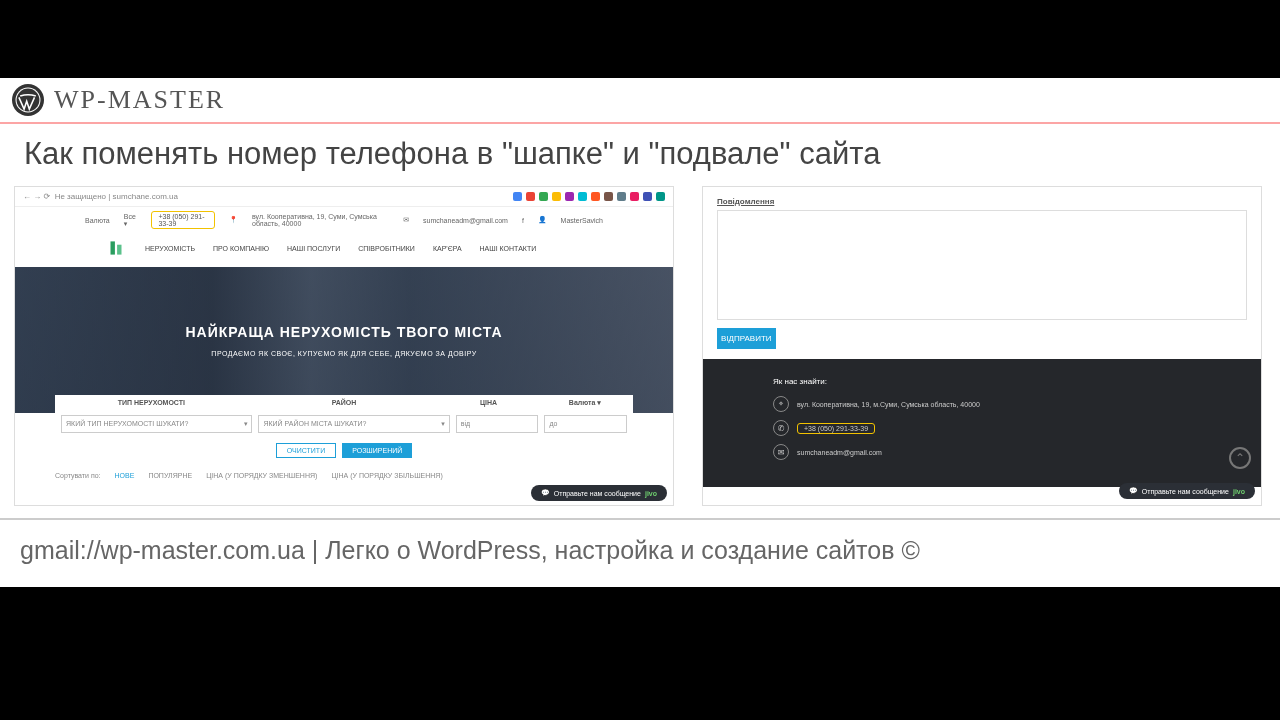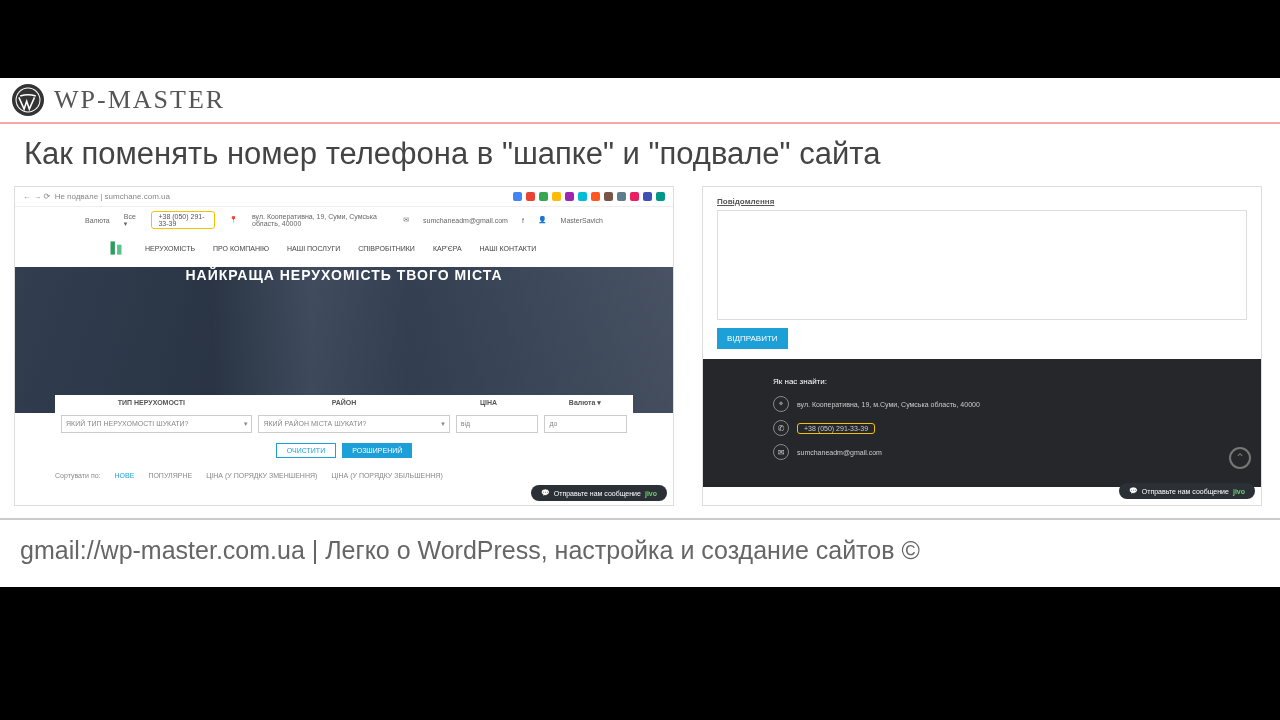--- a/index.html
+++ b/index.html
@@ -14,21 +14,21 @@
   .title-row h1 { font-size: 31px; color: #444; font-weight: 400; }
   .screens-row { display: flex; gap: 28px; padding: 0 14px 10px 14px; position: relative; }
   .left-shot { width: 660px; height: 320px; border: 1px solid #ddd; position: relative; background: #fff; overflow: hidden; }
   .chrome-bar { height: 20px; border-bottom: 1px solid #eee; display: flex; align-items: center; padding: 0 8px; font-size: 8px; color: #888; }
   .chrome-icons { margin-left: auto; display: flex; gap: 4px; }
   .chrome-icons span { width: 9px; height: 9px; border-radius: 2px; }
   .topstrip { display: flex; align-items: center; gap: 14px; padding: 4px 70px; font-size: 7px; color: #666; }
   .phone-pill { border: 1.5px solid #f2c200; border-radius: 3px; padding: 1px 6px; color: #555; font-size: 7px; }
   .nav-row { display: flex; align-items: center; gap: 18px; padding: 4px 70px 8px 90px; font-size: 7px; color: #444; }
   .site-logo { width: 22px; height: 22px; }
-  .hero { height: 146px; background: linear-gradient(rgba(30,40,55,.55),rgba(30,40,55,.6)), linear-gradient(90deg,#4a5a70 0%,#3a4556 30%,#6b7a8f 45%,#4f5e73 60%,#7a8599 100%); display: flex; flex-direction: column; align-items: center; justify-content: space-between; color: #fff; }
+  .hero { height: 146px; background: linear-gradient(rgba(30,40,55,.55),rgba(30,40,55,.6)), linear-gradient(90deg,#4a5a70 0%,#3a4556 30%,#6b7a8f 45%,#4f5e73 60%,#7a8599 100%); display: flex; flex-direction: column; align-items: center; justify-content: center; color: #fff; }
   .hero-h { font-size: 14px; font-weight: 700; letter-spacing: 1px; }
   .hero-sub { font-size: 7px; margin-top: 10px; letter-spacing: .5px; }
   .search-card { background: #fff; margin: -18px 40px 0 40px; position: relative; }
   .search-head { display: flex; font-size: 7px; color: #555; font-weight: 700; }
   .search-head div { flex: 1; text-align: center; padding: 4px 0; }
   .search-head .small { flex: .5; }
   .search-inputs { display: flex; gap: 6px; padding: 4px 6px; }
   .sel { flex: 1; border: 1px solid #ccc; font-size: 7px; padding: 4px; color: #888; display: flex; justify-content: space-between; }
   .sel.small { flex: .4; }
   .search-btns { display: flex; gap: 6px; justify-content: center; padding: 6px 0 10px 0; }
@@ -37,21 +37,21 @@
   .sort-row { font-size: 7px; color: #888; padding: 4px 40px; display: flex; gap: 14px; }
   .sort-row .active { color: #1d9fd8; }
   .found { font-size: 9px; color: #333; padding: 2px 40px; font-weight: 600; }
   .chat-bubble { position: absolute; bottom: 4px; right: 6px; background: #2b2f36; color: #fff; font-size: 7px; padding: 4px 10px; border-radius: 10px; display: flex; align-items: center; gap: 4px; }
   .chat-bubble .j { color: #6fcf6f; font-weight: 700; }
 
   .right-shot { width: 560px; height: 320px; position: relative; background: #fff; overflow: hidden; border: 1px solid #ddd; }
   .form-area { padding: 10px 14px; }
   .form-label { font-size: 8px; color: #555; font-weight: 600; text-decoration: underline; }
   .form-box { border: 1px solid #ddd; height: 110px; margin-top: 4px; }
-  .send-btn { background: #1d9fd8; color: #fff; border: none; font-size: 8px; padding: 6px 10px; margin-top: 8px; }
+  .send-btn { background: #1d9fd8; color: #fff; border: none; font-size: 8px; padding: 6px 4px; margin-top: 8px; }
   .footer-dark { background: #25272b; color: #ccc; padding: 18px 70px 30px 70px; height: 128px; position: relative; }
   .footer-title { font-size: 8px; color: #fff; margin-bottom: 10px; }
   .footer-line { display: flex; align-items: center; gap: 8px; font-size: 7px; margin: 8px 0; }
   .circ-icon { width: 16px; height: 16px; border: 1px solid #888; border-radius: 50%; display: flex; align-items: center; justify-content: center; font-size: 8px; }
   .phone-pill2 { border: 1.5px solid #f2c200; border-radius: 3px; padding: 1px 6px; font-size: 7px; color: #ccc; }
   .scrolltop { position: absolute; right: 10px; bottom: 18px; width: 22px; height: 22px; border: 2px solid #777; border-radius: 50%; display: flex; align-items: center; justify-content: center; color: #777; font-size: 12px; }
 
   .bottom-rule { border-top: 2px solid #ccc; margin-top: 2px; }
   .footer-text { padding: 16px 20px 22px 20px; font-size: 25px; color: #666; }
 
@@ -89,21 +89,21 @@
       </defs>
       <line x1="570" y1="-18" x2="240" y2="30" stroke="#f2c200" stroke-width="2.5" marker-end="url(#ah)"></line>
       <line x1="780" y1="-18" x2="840" y2="242" stroke="#f2c200" stroke-width="2.5" marker-end="url(#ah)"></line>
     </svg>
 
     <div class="left-shot">
       <div class="chrome-bar">
         <span>←</span>&nbsp;
         <span>→</span>&nbsp;
         <span>⟳</span>&nbsp;&nbsp;
-        <span>Не подвале |</span>&nbsp;
+        <span>Не защищено |</span>&nbsp;
         <span>sumchane.com.ua</span>
         <div class="chrome-icons">
           <span style="background:#4285f4"></span>
             <span style="background:#ea4335"></span>
             <span style="background:#34a853"></span>
           <span style="background:#fbbc05"></span>
             <span style="background:#9c27b0"></span>
             <span style="background:#00bcd4"></span>
           <span style="background:#ff5722"></span>
             <span style="background:#795548"></span>

